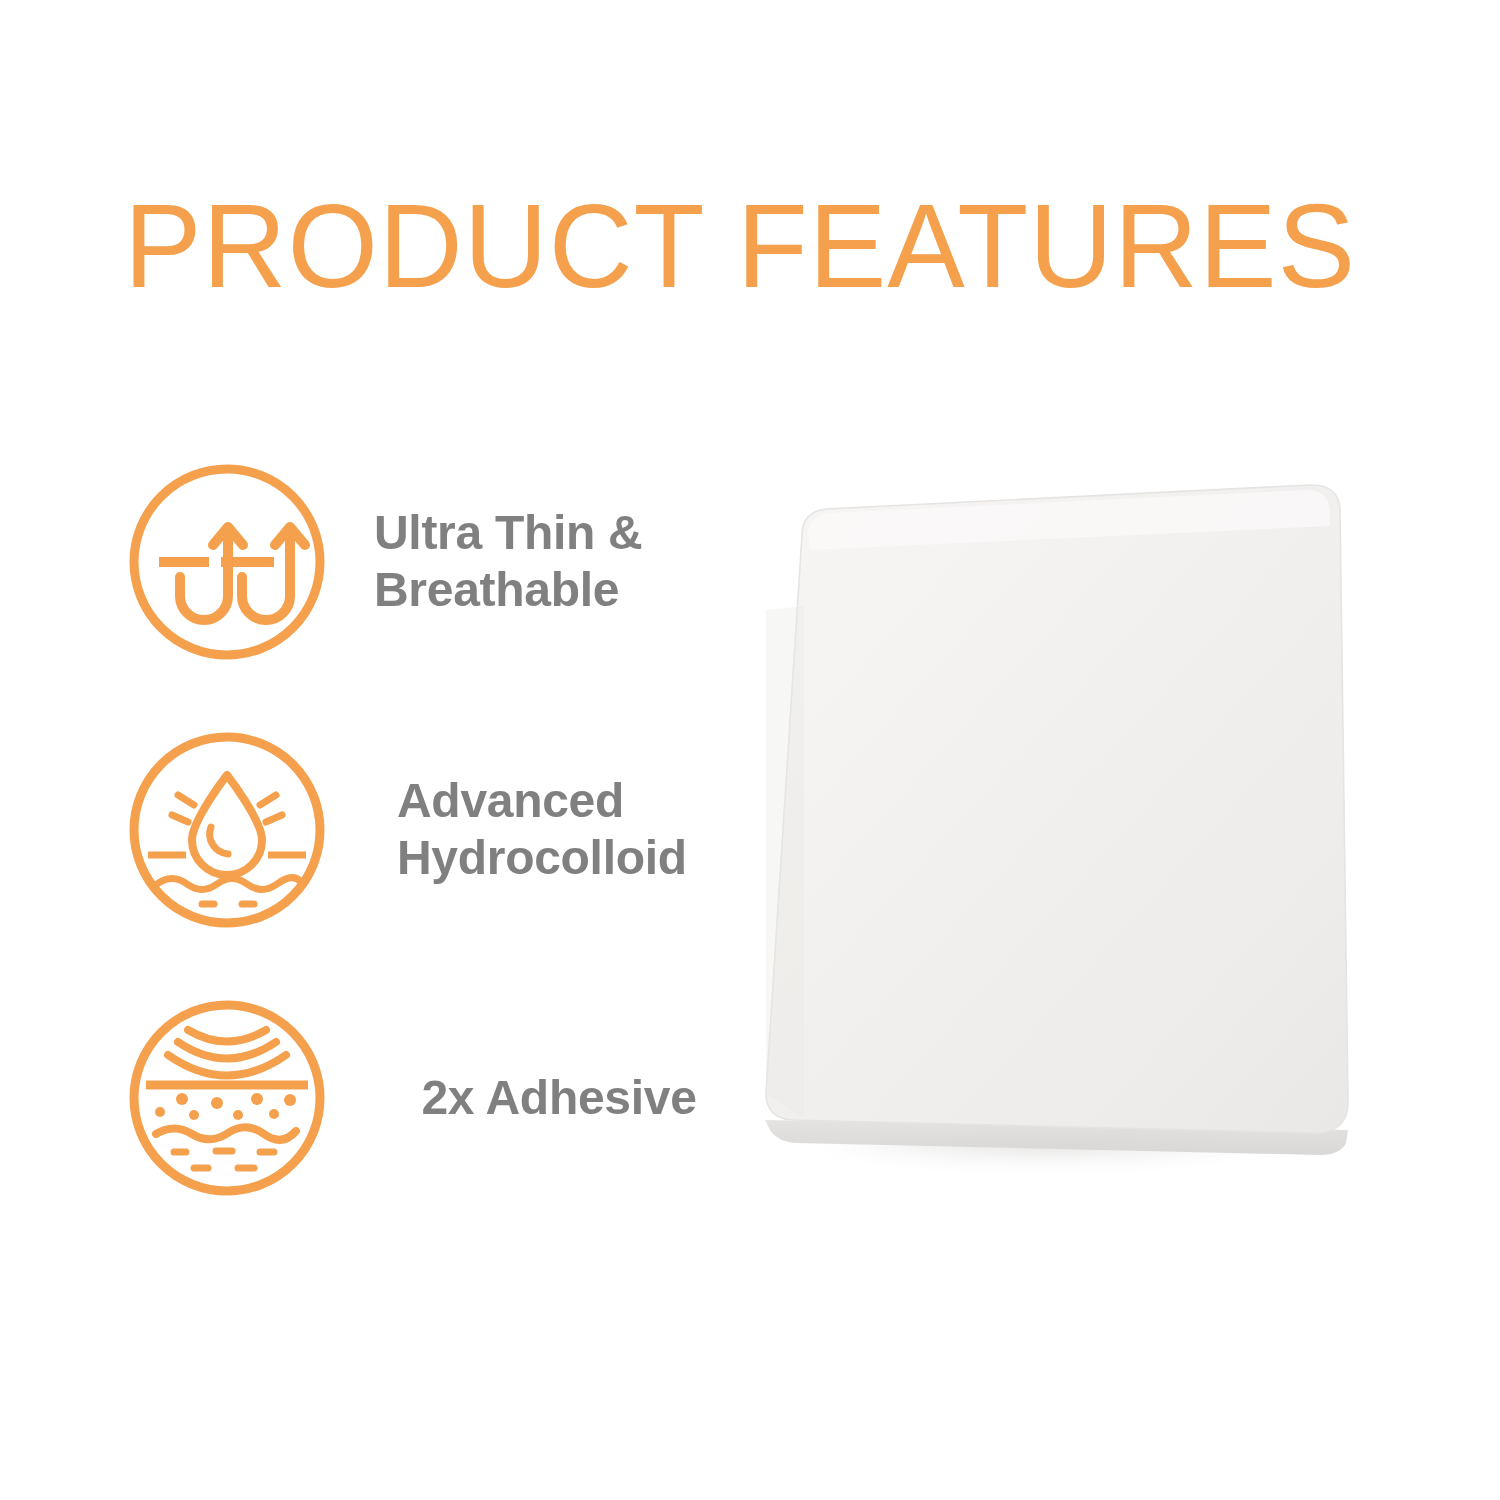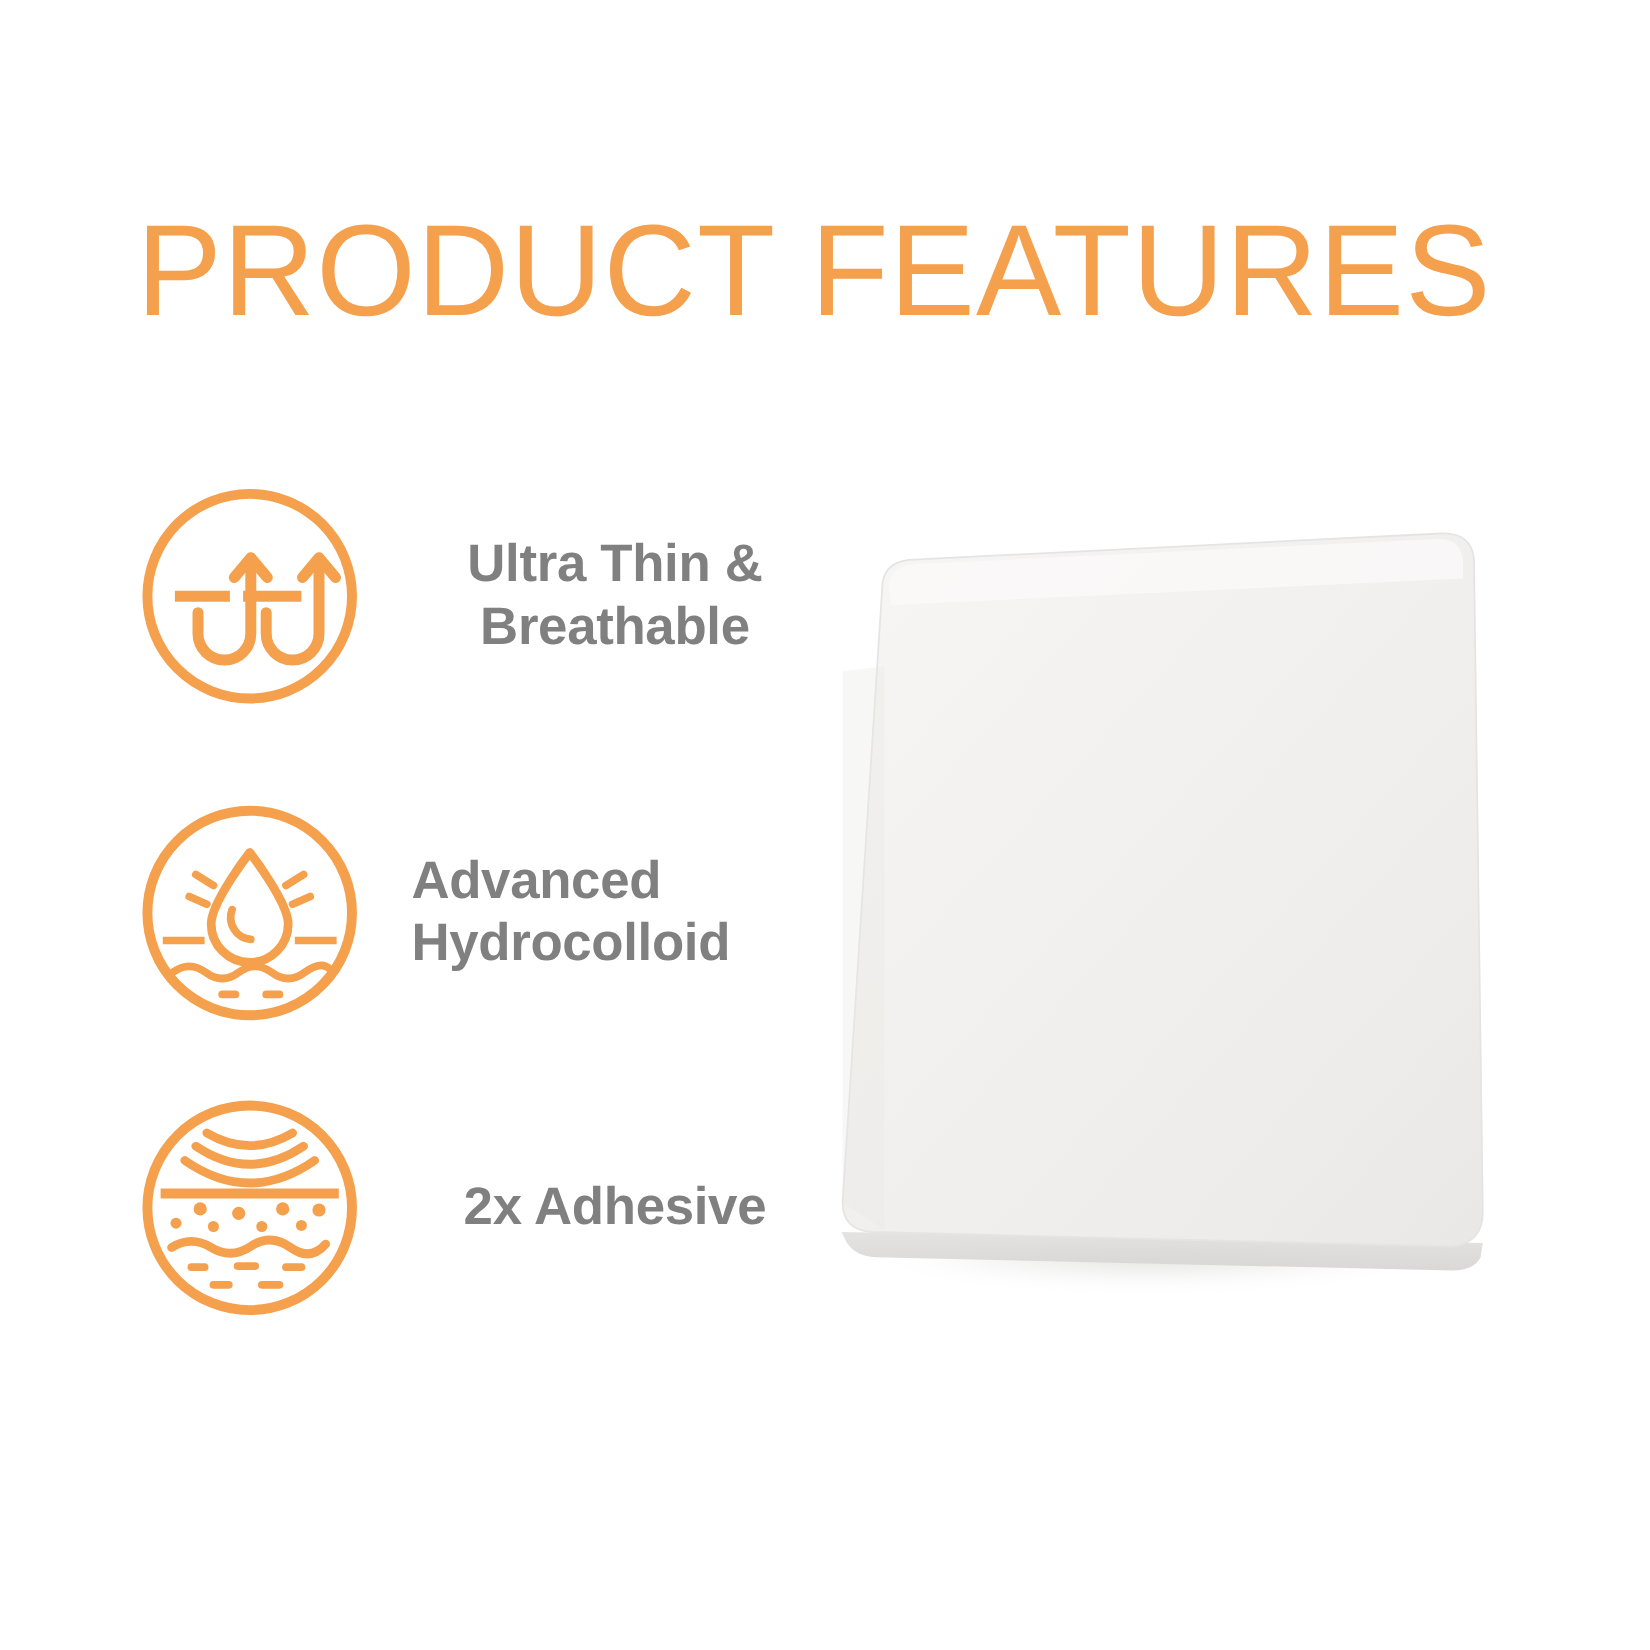--- a/index.html
+++ b/index.html
@@ -53,22 +53,22 @@
   }
 
   .feature-row {
     position: absolute;
     left: 124px;
     width: 620px;
     height: 210px;
     display: flex;
     align-items: center;
   }
-  .feature-row.r0 { top: 437px; text-align: center; }
-  .feature-row.r1 { top: 725px; }
+  .feature-row.r0 { top: 457px; }
+  .feature-row.r1 { top: 725px; gap: 23px; }
   .feature-row.r2 { top: 993px; text-align: center; }
 
   .icon-circle {
     position: relative;
     flex: 0 0 auto;
     width: 206px;
     height: 206px;
   }
   .icon-circle svg {
     display: block;

